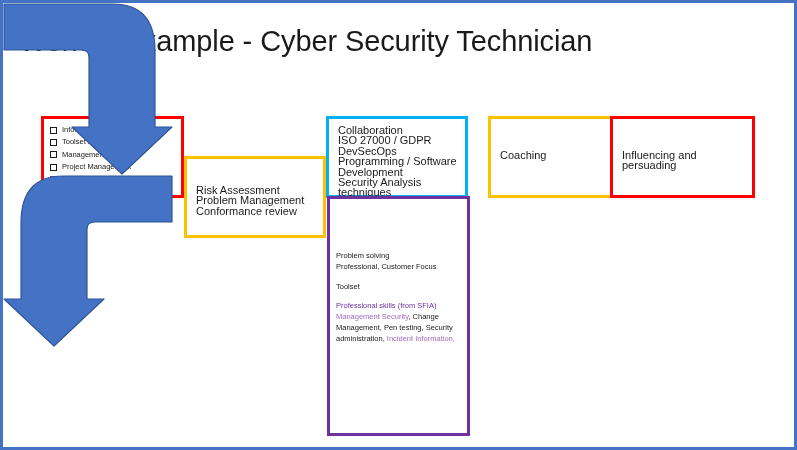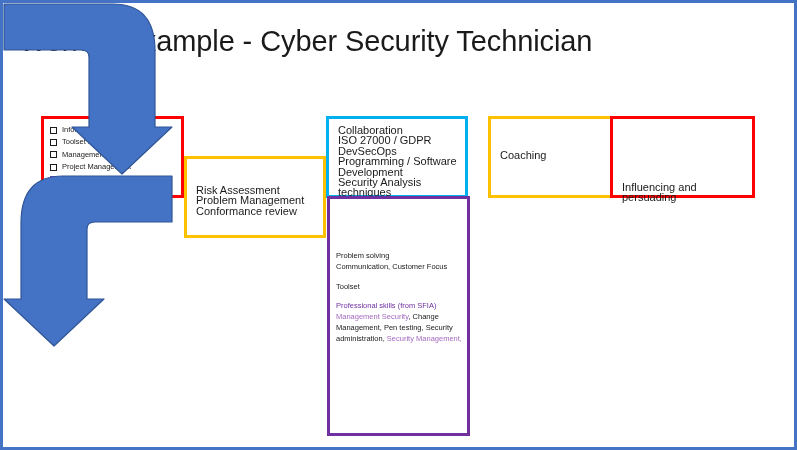--- a/index.html
+++ b/index.html
@@ -168,32 +168,32 @@
 Programming / Software
 Development
 Security Analysis techniques</div>
   </div>
 
   <div class="top-box" id="box-coaching">
     <div class="box-text" id="coaching-text" style="white-space: pre-line;">Coaching</div>
   </div>
 
   <div class="top-box" id="box-influence">
-    <div class="box-text" id="influence-text" style="white-space: pre-line; margin-top: 32px;">Influencing and persuading</div>
+    <div class="box-text" id="influence-text" style="white-space: pre-line;">Influencing and persuading</div>
   </div>
 
   <div id="box-core">
     <div id="core-text">
       <div>Problem solving</div>
-      <div>Communication, Customer Focus</div>
+      <div>Professional, Customer Focus</div>
       <div class="gap"></div>
       <div>Toolset</div>
       <div class="gap"></div>
       <div class="hdr">Professional skills (from SFIA)</div>
-      <div><span class="lilac">Management Security</span><span>, Change Management, Pen testing, Security administration, </span><span class="lilac">Security Management,</span></div>
+      <div><span class="lilac">Management Security</span><span>, Change Management, Pen testing, Security administration, </span><span class="lilac">Incident Information,</span></div>
     </div>
   </div>
 
   <div id="arrow-left-wrap">
     <svg class="arrow-svg" width="170" height="172" viewBox="0 0 170 172">
       <path d="M 1 1 L 110 1 Q 152 1 152 48 L 152 124 L 169 124 L 119 171 L 69 124 L 86 124 L 86 54 Q 86 47 78 47 L 1 47 Z" fill="#4472c4" stroke="#2f5597" stroke-width="1.2" stroke-linejoin="round"></path>
     </svg>
   </div>
 
   <div id="arrow-right-wrap">

